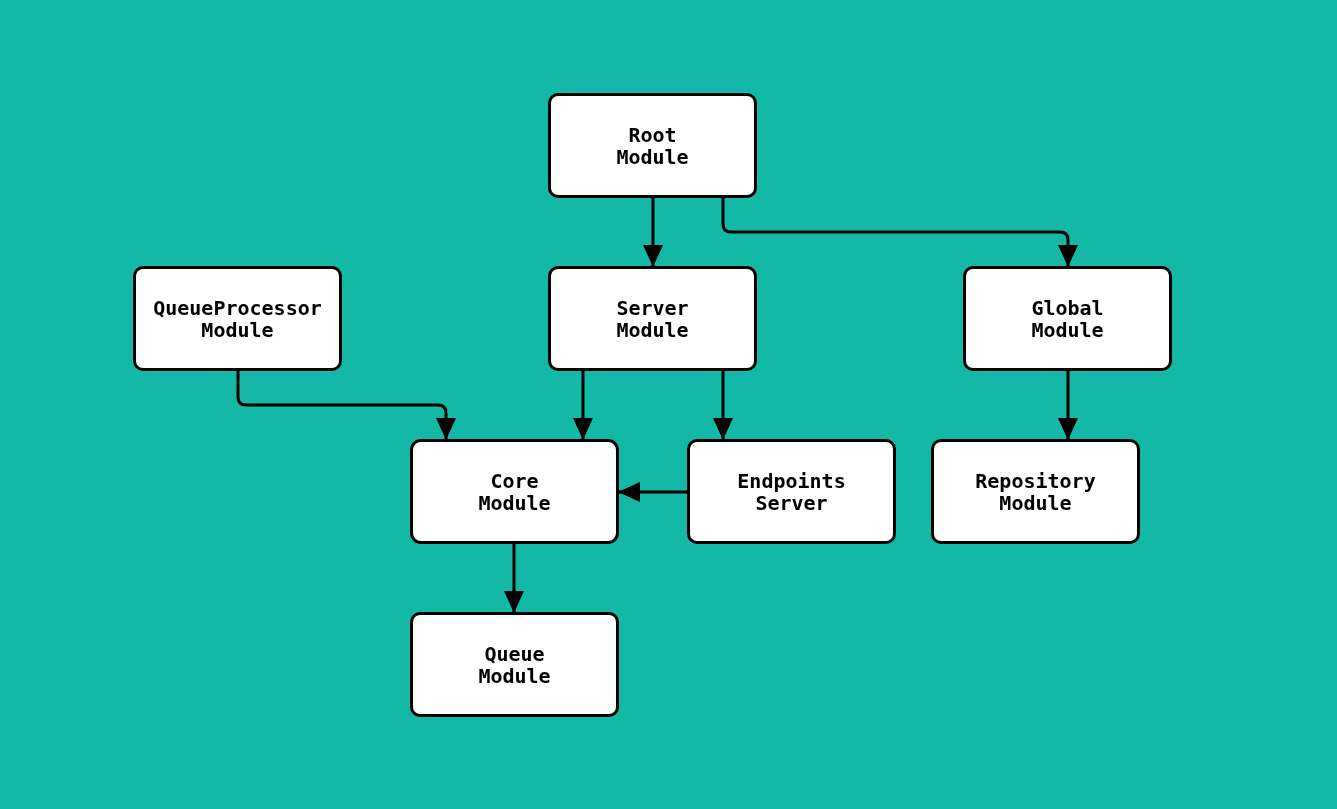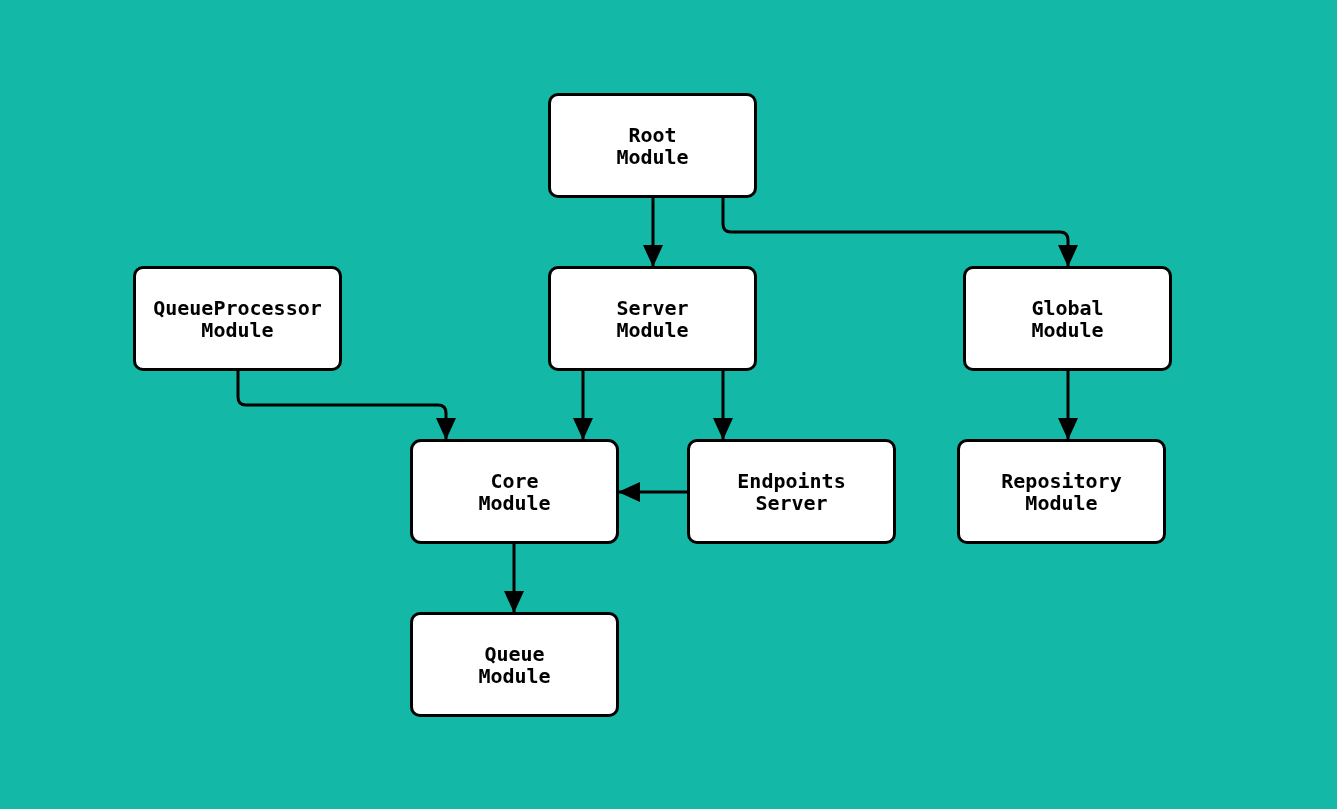--- a/index.html
+++ b/index.html
@@ -47,21 +47,21 @@
     font-weight: bold;
     color: #000000;
     white-space: pre-line;
   }
   .n-root      { left: 548px; top: 93px;  }
   .n-qp        { left: 133px; top: 266px; }
   .n-server    { left: 548px; top: 266px; }
   .n-global    { left: 963px; top: 266px; justify-content: center; }
   .n-core      { left: 410px; top: 439px; border-radius: 11px; }
   .n-endpoints { left: 687px; top: 439px; }
-  .n-repo      { left: 957px; top: 439px; }
+  .n-repo      { left: 931px; top: 439px; }
   .n-queue     { left: 410px; top: 612px; }
 </style>
 </head>
 <body>
 
 <div class="canvas">
 
   <svg class="edge-layer" viewBox="0 0 1337 809" xmlns="http://www.w3.org/2000/svg">
     <defs>
       <marker id="arrow" markerUnits="userSpaceOnUse" markerWidth="22" markerHeight="20" refX="21" refY="10" orient="auto">

